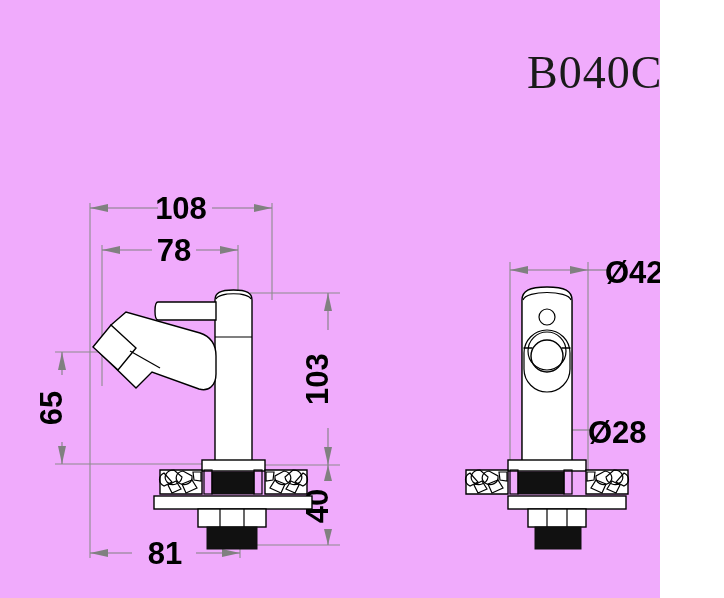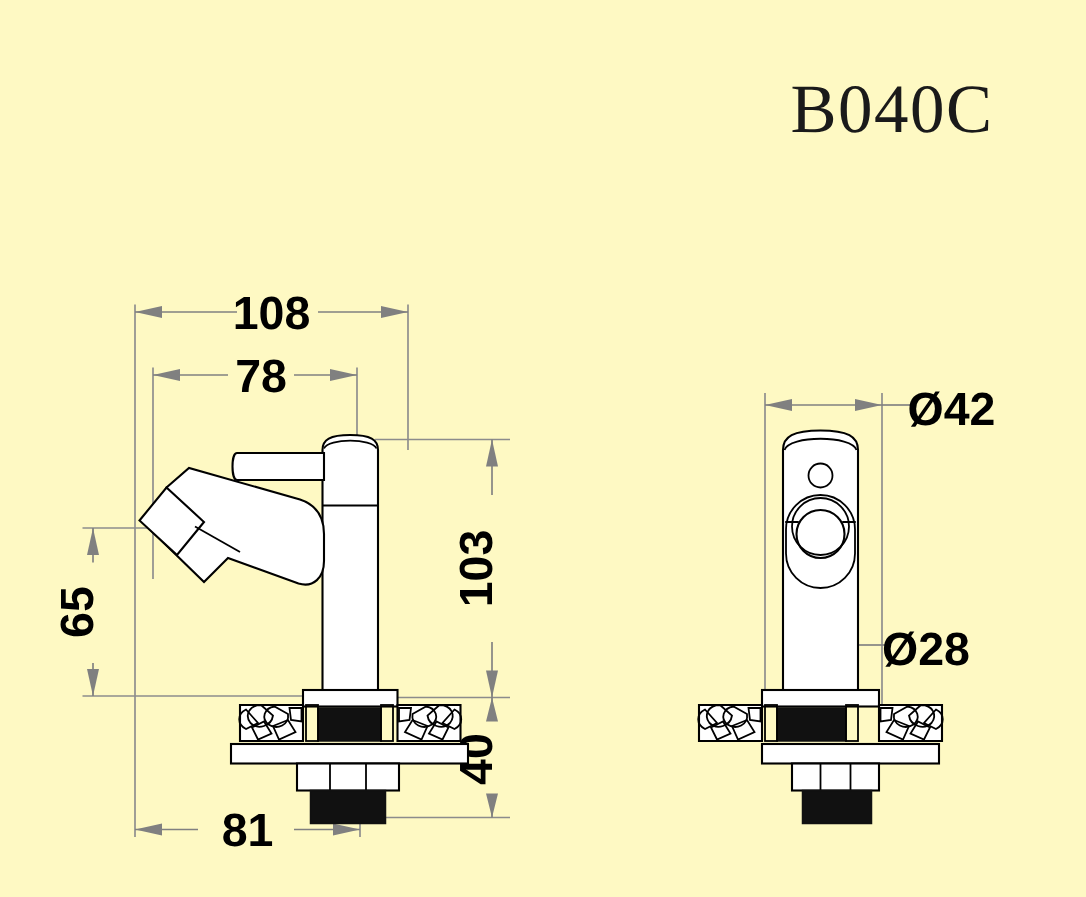--- a/index.html
+++ b/index.html
@@ -5,23 +5,23 @@
   html, body {
     margin: 0;
     padding: 0;
     background: #ffffff;
   }
   body {
     font-family: "Liberation Sans", sans-serif;
   }
   #drawing-sheet {
     position: relative;
-    width: 724px;
+    width: 660px;
     height: 598px;
-    background: #fef9c3;
+    background: #f0abfc;
     overflow: hidden;
   }
   #drawing-sheet svg {
     position: absolute;
     top: 0;
     left: 0;
   }
   .title-text {
     font-family: "Liberation Serif", serif;
     font-size: 46px;

